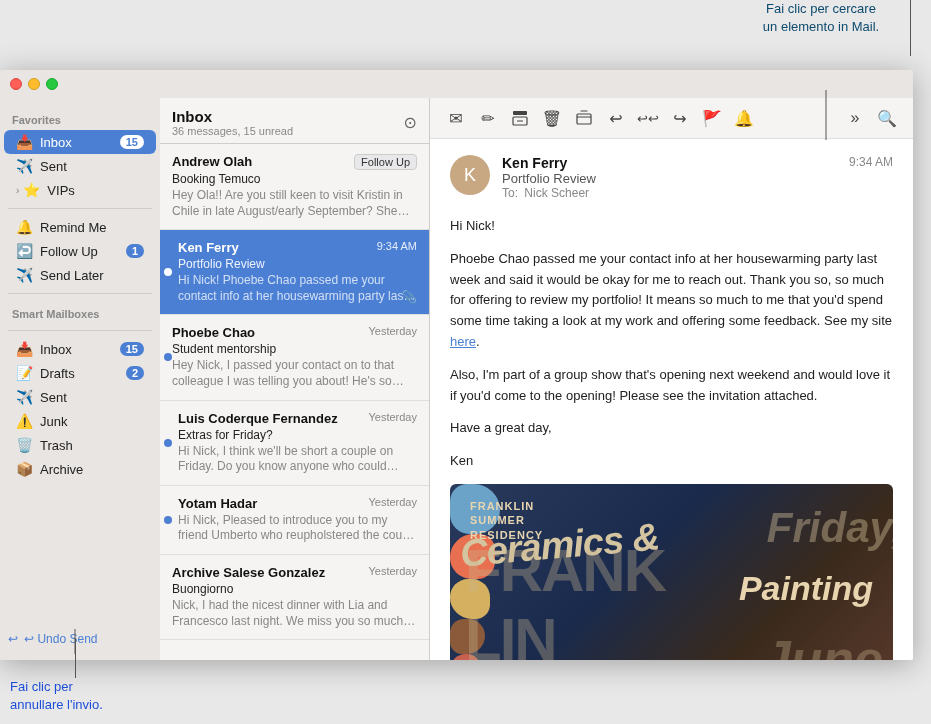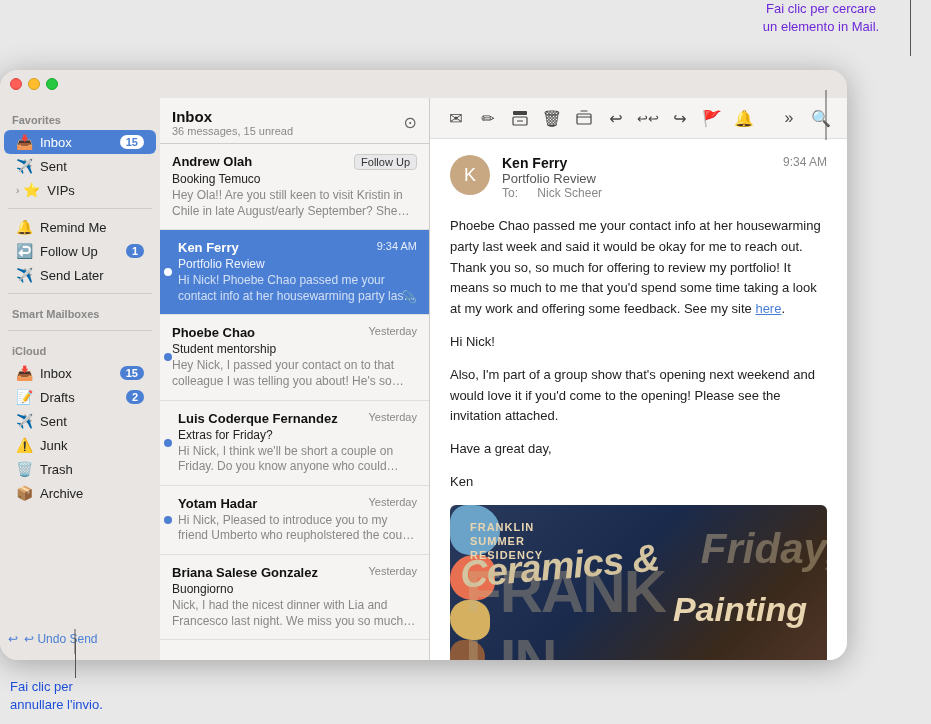--- a/index.html
+++ b/index.html
@@ -12,21 +12,21 @@
       position: relative;
     }
 
     
     .annotation-top-right {
       position: absolute;
       top: 0;
       right: 10px;
       width: 200px;
       font-size: 13px;
-      color: #6d28d9;
+      color: #0c4a6e;
       text-align: center;
       line-height: 1.4;
       z-index: 100;
     }
     .annotation-top-right::after {
       content: '';
       position: absolute;
       bottom: -20px;
       right: 10px;
       width: 1px;
@@ -52,23 +52,23 @@
       width: 1px;
       height: 40px;
       background: #555;
     }
 
     
     .app-window {
       position: absolute;
       top: 70px;
       left: 0;
-      width: 847px;
+      width: 913px;
       height: 590px;
-      border-radius: 18px;
+      border-radius: 2px;
       overflow: hidden;
       box-shadow: 0 4px 30px rgba(0,0,0,0.3);
       display: flex;
       flex-direction: column;
     }
 
     
     .title-bar {
       background: #e8e5e2;
       height: 28px;
@@ -493,21 +493,20 @@
         <span class="sidebar-item-icon">✈️</span>
         <span class="sidebar-item-label">Send Later</span>
       </div>
 
       <div class="sidebar-divider"></div>
 
       <div class="sidebar-section-label">Smart Mailboxes</div>
 
       <div class="sidebar-divider"></div>
 
-      <div class="sidebar-section-label">iCloud</div>
 
       <div class="sidebar-item">
         <span class="sidebar-item-icon">📥</span>
         <span class="sidebar-item-label">Inbox</span>
         <span class="sidebar-badge" style="background:#4a7fd4;">15</span>
       </div>
       <div class="sidebar-item">
         <span class="sidebar-item-icon">📝</span>
         <span class="sidebar-item-label">Drafts</span>
         <span class="sidebar-badge" style="background:#4a7fd4;">2</span>
@@ -595,21 +594,21 @@
           <div class="unread-dot"></div>
           <div class="message-item-top">
             <span class="message-sender">Yotam Hadar</span>
             <span class="message-time">Yesterday</span>
           </div>
           <div class="message-preview">Hi Nick, Pleased to introduce you to my friend Umberto who reupholstered the couch you said...</div>
         </div>
 
         <div class="message-item">
           <div class="message-item-top">
-            <span class="message-sender">Briana Salese Gonzalez</span>
+            <span class="message-sender">Archive Salese Gonzalez</span>
             <span class="message-time">Yesterday</span>
           </div>
           <div class="message-subject">Buongiorno</div>
           <div class="message-preview">Nick, I had the nicest dinner with Lia and Francesco last night. We miss you so much here in Roma!!...</div>
         </div>
 
         <div class="message-item" style="padding-left: 18px;">
           
           
           
@@ -651,31 +650,31 @@
 
       <div class="email-content">
 
         <div class="email-header">
           <div class="avatar">K</div>
           <div class="email-meta">
             <div class="email-from">Ken Ferry</div>
             <div class="email-subject-header">Portfolio Review</div>
             <div class="email-to">
               <span>To:</span>
-              <span style="margin-left:16px;">Nick Scheer</span>
+              <span style="margin-left:3px;">Nick Scheer</span>
             </div>
           </div>
           <div class="email-timestamp">9:34 AM</div>
         </div>
 
         <div class="email-body">
+          <p>Hi Nick!</p>
           <p>
             Phoebe Chao passed me your contact info at her housewarming party last week and said it would be okay for me to reach out. Thank you so, so much for offering to review my portfolio! It means so much to me that you'd spend some time taking a look at my work and offering some feedback. See my site <a class="email-link" href="#">here</a>.
           </p>
-          <p>Hi Nick!</p>
           <p>Also, I'm part of a group show that's opening next weekend and would love it if you'd come to the opening! Please see the invitation attached.</p>
           <p>Have a great day,</p>
           <p>Ken</p>
         </div>
 
         <div class="event-poster">
           <div class="event-poster-content">
             <div class="event-title-main">
               <span>FRANKLIN</span><br>
               <span>SUMMER</span><br>

